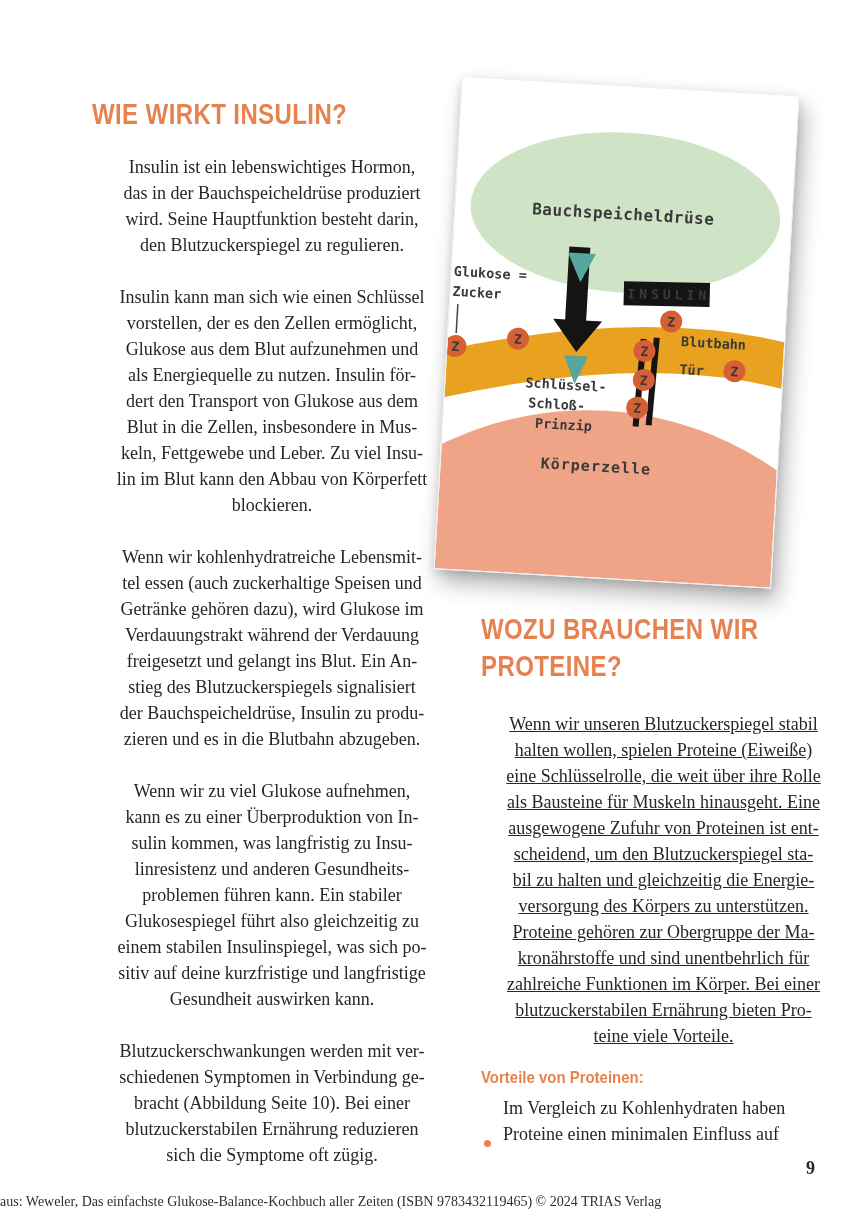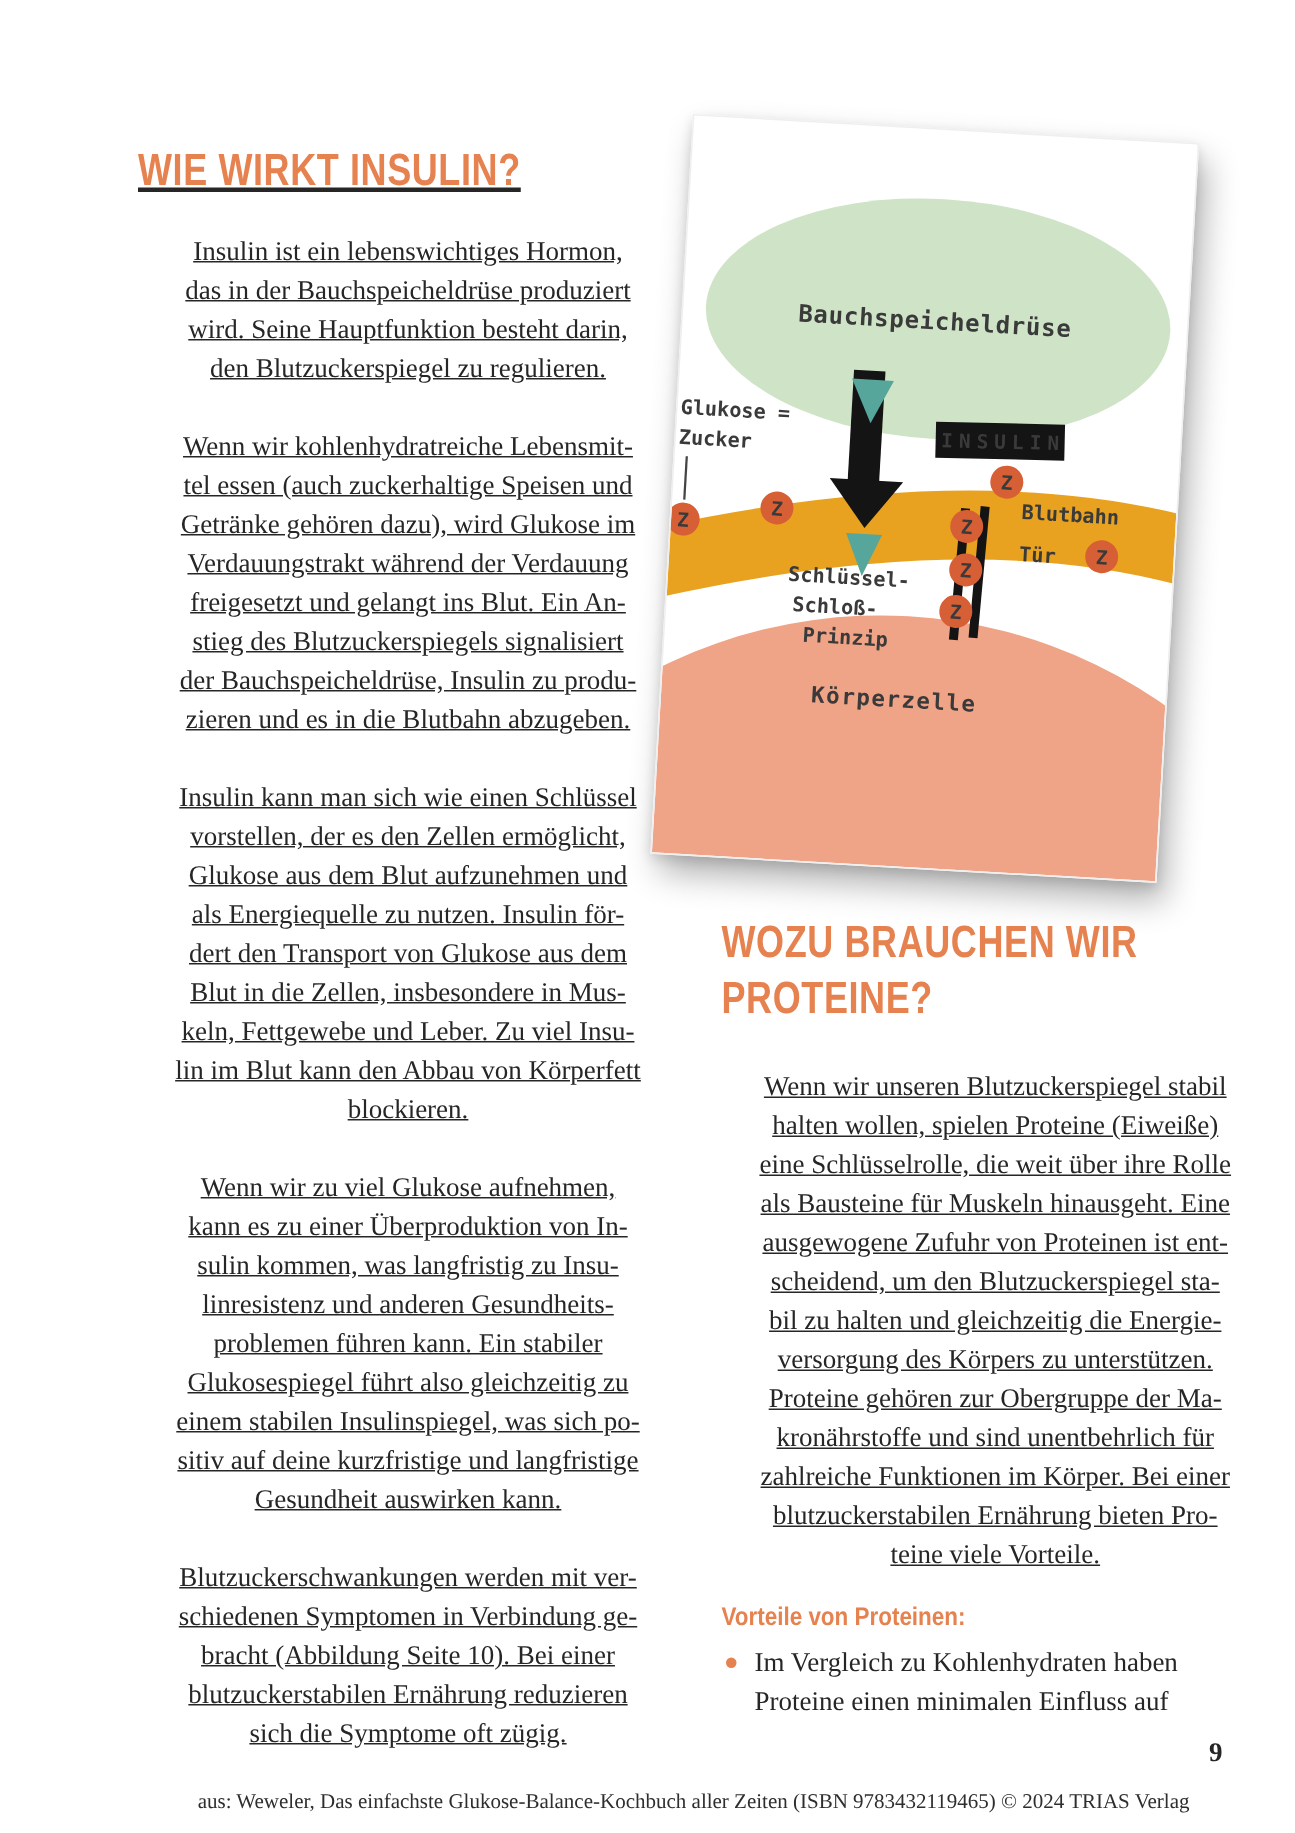--- a/index.html
+++ b/index.html
@@ -21,39 +21,39 @@
     font-size: 30px;
     line-height: 37px;
     letter-spacing: 0.5px;
     white-space: pre-line;
     transform: scaleX(0.80);
     transform-origin: left top;
     margin: 0;
   }
 
   
-  .col-left  { position: absolute; left: 92px;  top: 95px;  width: 360px; text-decoration: underline; }
+  .col-left  { position: absolute; left: 92px;  top: 95px;  width: 360px; }
   .col-right { position: absolute; left: 453px; top: 610px; width: 365px; margin-left: 28px; }
   .body-text { font-size: 18px; line-height: 26px; color: #262626; margin-top: 22px; }
   .col-right .body-text { margin-top: 27px; text-decoration: underline; }
   .para { white-space: pre-line; margin: 0 0 26px 0; text-align: center; }
   .para:last-child { margin-bottom: 0; }
 
   .subheading {
     font-family: "Liberation Sans", sans-serif;
     font-weight: 700;
     color: #E6824F;
     font-size: 17px;
     line-height: 22px;
     margin-top: 18px;
     transform: scaleX(0.88);
     transform-origin: left top;
   }
   .bullet-list { margin-top: 6px; }
-  .bullet-item { display: flex; align-items: flex-start; }
+  .bullet-item { display: flex; align-items: flex-end; }
   .bullet-dot {
     flex: 0 0 auto;
     width: 7px; height: 7px; border-radius: 50%;
     background: #E6824F;
     margin: 10px 12px 0 3px;
   }
   .bullet-text { white-space: pre-line; font-size: 18px; line-height: 26px; }
 
   
   .illustration-card {
@@ -80,52 +80,52 @@
   .lbl-principle { fill: #D75F35; }
   .lbl-z { font-size: 13px; fill: #27150c; }
 
   
   .page-number {
     position: absolute; left: 806px; top: 1158px;
     font-weight: bold; font-size: 18px; color: #262626;
   }
   .page-footer {
     position: absolute; left: 0; top: 1194px; width: 793px;
-    text-align: right; font-size: 14px; color: #2e2e2e;
+    text-align: left; font-size: 14px; color: #2e2e2e;
   }
 </style>
 </head>
 <body>
 
 <div class="page">
 
   <div class="col-left">
     <h1 class="display-heading">WIE WIRKT INSULIN?</h1>
     <div class="body-text">
         <p class="para">Insulin ist ein lebenswichtiges Hormon,
 das in der Bauchspeicheldrüse produziert
 wird. Seine Hauptfunktion besteht darin,
 den Blutzuckerspiegel zu regulieren.</p>
-        <p class="para">Wenn wir kohlenhydratreiche Lebensmit-
-tel essen (auch zuckerhaltige Speisen und
-Getränke gehören dazu), wird Glukose im
-Verdauungstrakt während der Verdauung
-freigesetzt und gelangt ins Blut. Ein An-
-stieg des Blutzuckerspiegels signalisiert
-der Bauchspeicheldrüse, Insulin zu produ-
-zieren und es in die Blutbahn abzugeben.</p>
         <p class="para">Insulin kann man sich wie einen Schlüssel
 vorstellen, der es den Zellen ermöglicht,
 Glukose aus dem Blut aufzunehmen und
 als Energiequelle zu nutzen. Insulin för-
 dert den Transport von Glukose aus dem
 Blut in die Zellen, insbesondere in Mus-
 keln, Fettgewebe und Leber. Zu viel Insu-
 lin im Blut kann den Abbau von Körperfett
 blockieren.</p>
+        <p class="para">Wenn wir kohlenhydratreiche Lebensmit-
+tel essen (auch zuckerhaltige Speisen und
+Getränke gehören dazu), wird Glukose im
+Verdauungstrakt während der Verdauung
+freigesetzt und gelangt ins Blut. Ein An-
+stieg des Blutzuckerspiegels signalisiert
+der Bauchspeicheldrüse, Insulin zu produ-
+zieren und es in die Blutbahn abzugeben.</p>
         <p class="para">Wenn wir zu viel Glukose aufnehmen,
 kann es zu einer Überproduktion von In-
 sulin kommen, was langfristig zu Insu-
 linresistenz und anderen Gesundheits-
 problemen führen kann. Ein stabiler
 Glukosespiegel führt also gleichzeitig zu
 einem stabilen Insulinspiegel, was sich po-
 sitiv auf deine kurzfristige und langfristige
 Gesundheit auswirken kann.</p>
         <p class="para">Blutzuckerschwankungen werden mit ver-

